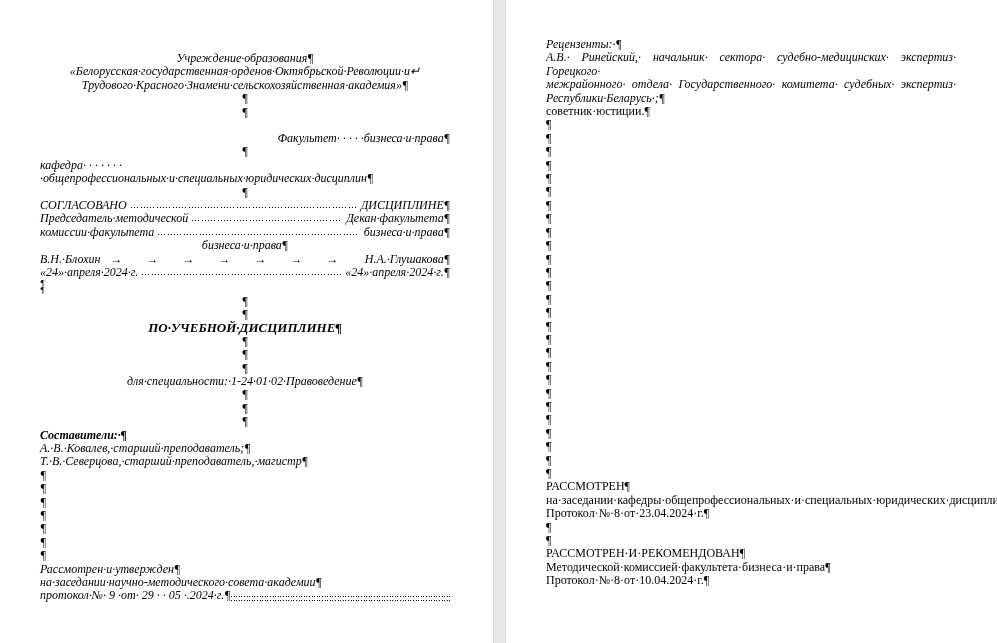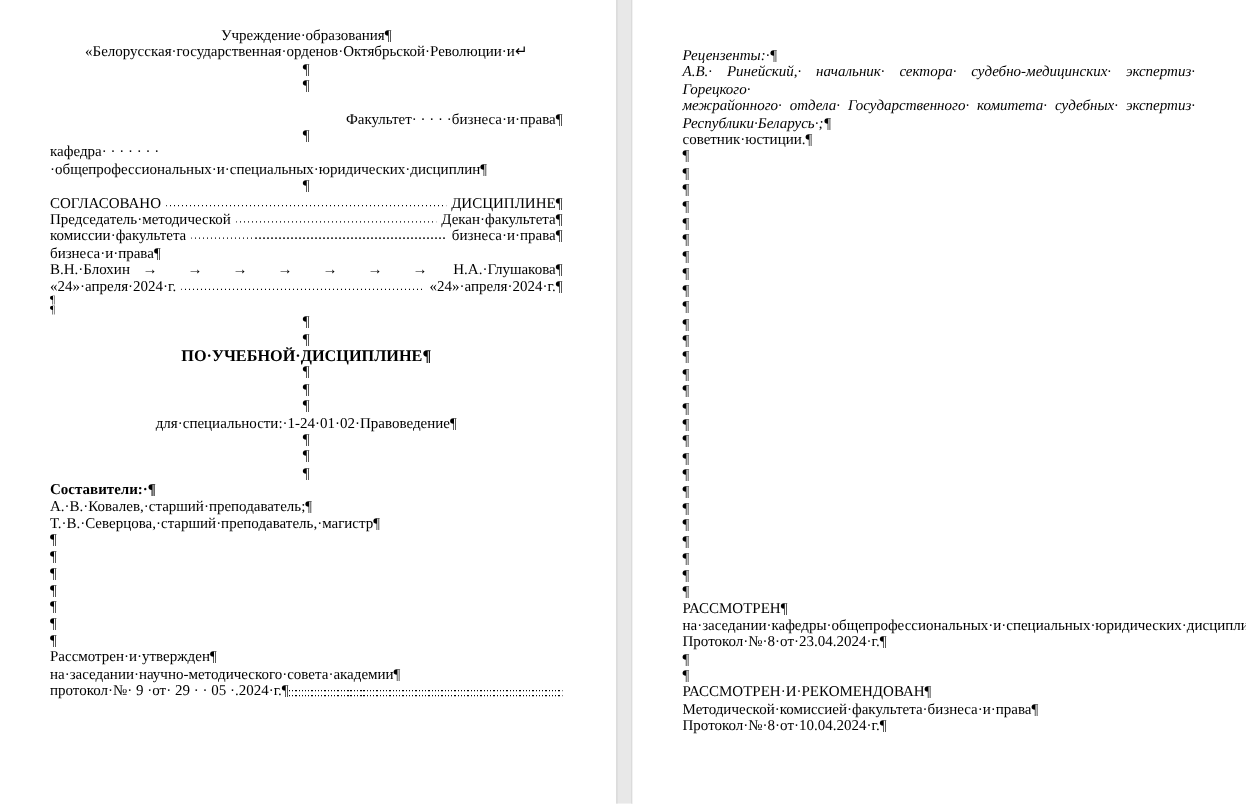--- a/index.html
+++ b/index.html
@@ -6,40 +6,40 @@
   html,body { width:997px; height:643px; overflow:hidden; }
   body {
     display:flex;
     background:#ffffff;
     color:#000;
     font-family:"Liberation Serif", serif;
     font-size:12px;
     line-height:13.4px;
   }
   .page { background:#ffffff; height:643px; }
-  .page-left  { width:493px; padding:22px 43px 0 40px; }
+  .page-left  { width:493px; padding:52px 43px 0 40px;font-style:italic; }
   .page-right { width:491px; padding:38px 41px 0 40px; }
   .page-gap {
     width:13px; height:643px;
     background:#e8e8e8;
     border-left:1px solid #d6d6d6;
     border-right:1px solid #d6d6d6;
   }
   .ln { white-space:pre-wrap; min-height:13.4px; }
   .c { text-align:center; }
   .l { text-align:left; }
   .j { text-align:justify; text-align-last:justify; white-space:normal; }
   .i { font-style:italic; }
   .b { font-weight:bold; }
   .big1 { font-size:13px; }
   .title { font-size:20.5px; line-height:23px; letter-spacing:1px; }
   .tiny { font-size:9px; line-height:7.5px; min-height:7.5px; }
   .gap-top { margin-top:13px;text-align:right; }
 
-  .agm-row { display:flex; align-items:baseline; white-space:pre-wrap; }
+  .agm-row { display:flex; align-items:baseline; white-space:pre-wrap;justify-content:center; }
   .agm-left, .agm-right { flex:0 0 auto; }
   .dotfill {
     flex:1 1 auto; align-self:stretch;
     background-image:repeating-linear-gradient(to right,#000 0 1px,transparent 1px 3.2px);
     background-size:calc(100% - 8px) 1px;
     background-repeat:no-repeat;
     background-position:4px 8px;
   }
   .tabfill {
     flex:1 1 auto; overflow:hidden; white-space:pre;
@@ -55,20 +55,21 @@
   }
 </style>
 </head>
 <body>
 
 <div class="page page-left">
 
   <div>
       <div class="ln c">Учреждение·образования¶</div>
       <div class="ln c">«Белорусская·государственная·орденов·Октябрьской·Революции·и↵</div>
+      <div class="ln c">Трудового·Красного·Знамени·сельскохозяйственная·академия»¶</div>
       <div class="ln c">¶</div>
       <div class="ln c">¶</div>
       <div class="ln l gap-top">Факультет· · · · ·бизнеса·и·права¶</div>
       <div class="ln c">¶</div>
       <div class="ln l">кафедра· · · · · · · ·общепрофессиональных·и·специальных·юридических·дисциплин¶</div>
       <div class="ln c">¶</div>
     </div>
 
   <div>
     <div class="agm-row">

